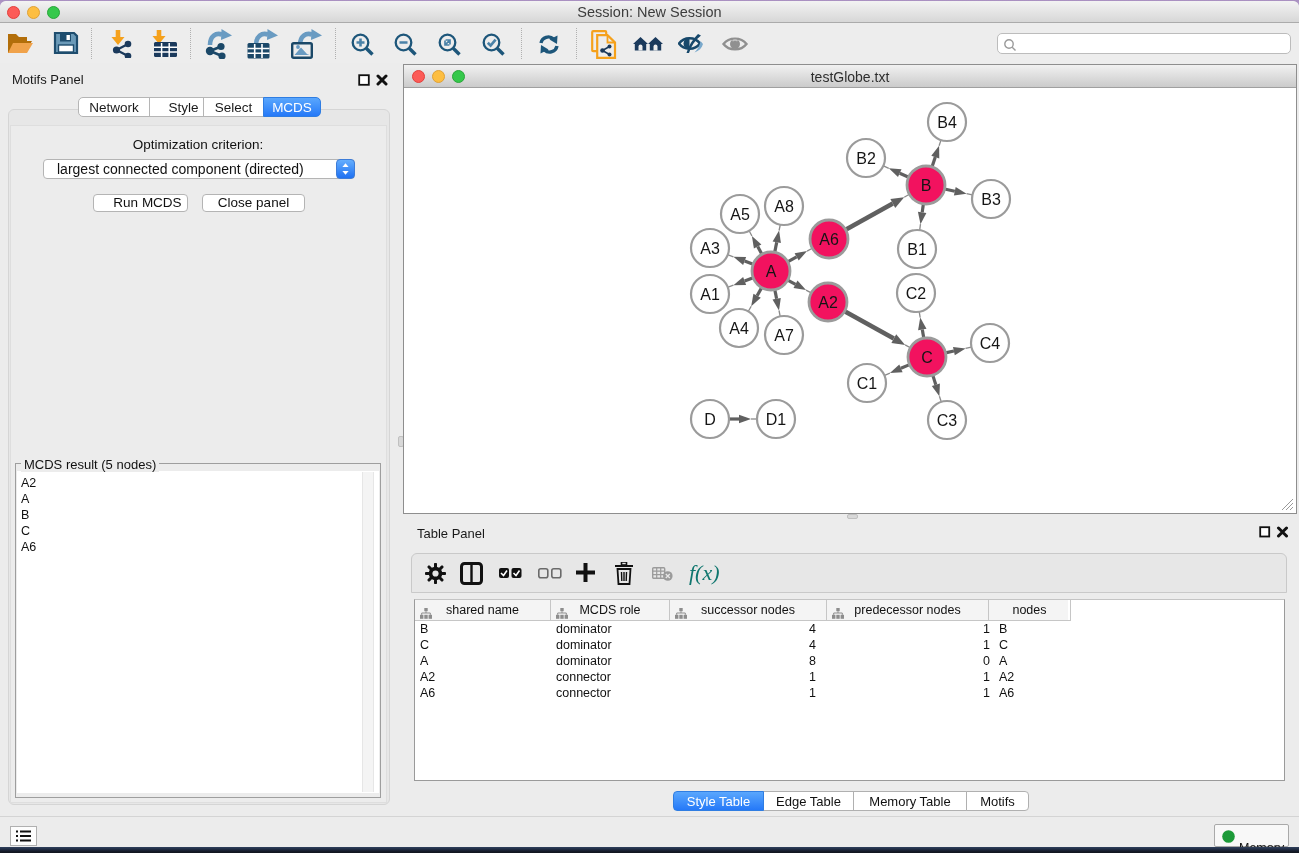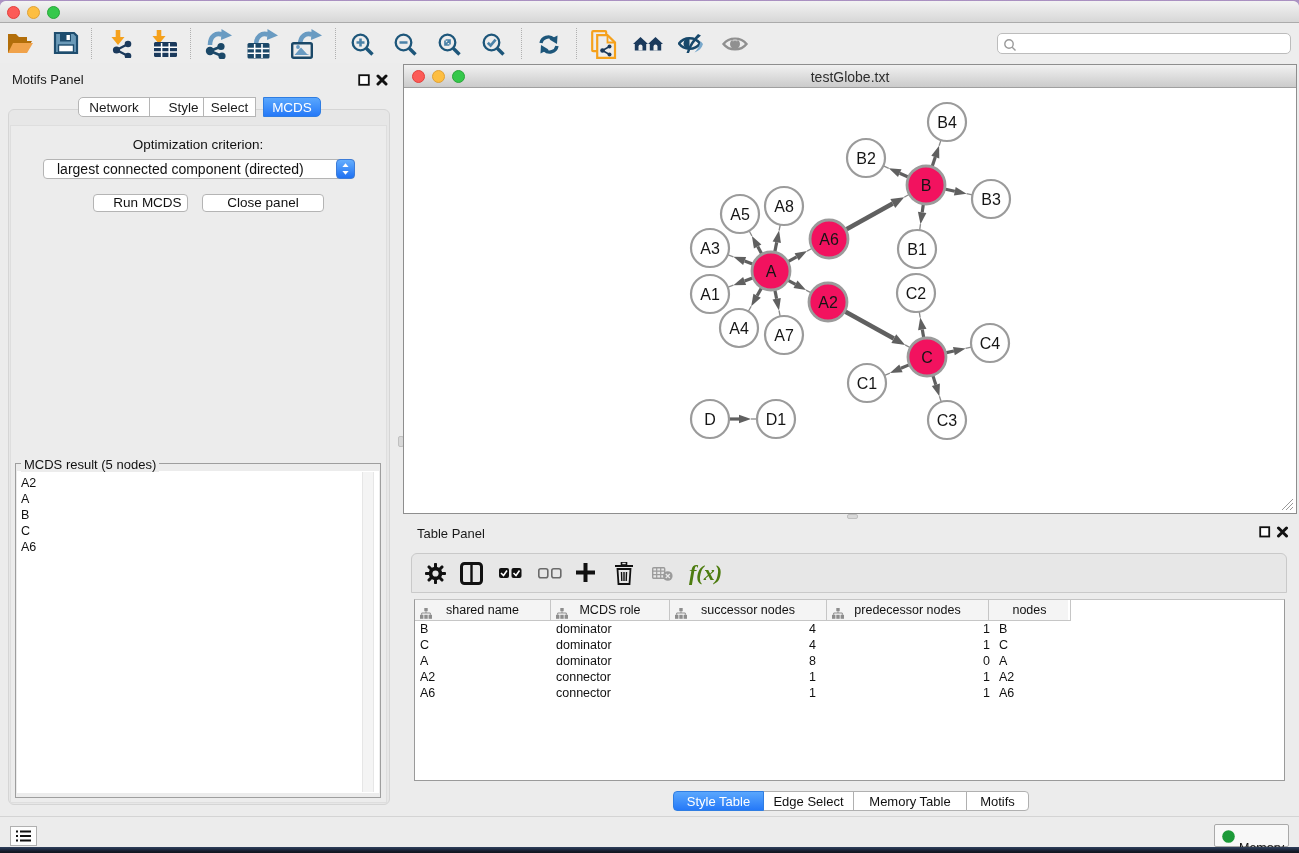--- a/index.html
+++ b/index.html
@@ -94,20 +94,21 @@
 </style>
 </head>
 <body>
 <div id="root">
 <div id="purpletop"></div>
 <div id="appwin">
   <div id="titlebar">
     <div class="tl" style="left:7px;background:#fc5b57;border:1px solid #e2403c;"></div>
     <div class="tl" style="left:27px;background:#fdbe41;border:1px solid #e0a135;"></div>
     <div class="tl" style="left:47px;background:#35c84b;border:1px solid #2aa53a;"></div>
+    <div id="titletext">Session: New Session</div>
   </div>
   <div id="toolbar">
     <svg class="tbi" style="left:6px;top:8px;" width="28" height="23" viewBox="0 0 28 23">
           <path d="M2 2 L10 2 L13 5 L21 5 L21 9 L26 9 L19 21 L2 21 Z" fill="#b26e0a"></path>
           <path d="M7 11 L27 11 L21 21 L2 21 Z" fill="#f0a24a"></path>
         </svg>
     <svg class="tbi" style="left:53px;top:7px;" width="26" height="24" viewBox="0 0 26 24">
           <path d="M2 2 L21 2 L24 5 L24 22 L2 22 Z" fill="#6b9ab8" stroke="#1e4d6e" stroke-width="2.2"></path>
           <rect x="7" y="2.5" width="11" height="8" fill="#1e4d6e"></rect>
           <rect x="13.5" y="4" width="3.4" height="5" fill="#ffffff"></rect>
@@ -220,31 +221,31 @@
     <div id="cp">
       <div id="cp-title">Motifs Panel</div>
       <svg width="30" height="12" style="position:absolute;left:358px;top:11px;" viewBox="0 0 30 12">
         <rect x="1.2" y="1.2" width="9.6" height="9.6" fill="#fff" stroke="#111" stroke-width="1.8"></rect>
         <path d="M20 2 L28 10 M28 2 L20 10" stroke="#111" stroke-width="3" stroke-linecap="round"></path>
       </svg>
       <div id="cp-border"></div>
       <div id="cp-inner"></div>
       <div class="tab" style="left:78px;width:72px;border-radius:5px 0 0 5px;">Network</div>
       <div class="tab" style="left:149px;width:69px;">Style</div>
-      <div class="tab" style="left:203px;width:53px;text-align:center;">Select</div>
+      <div class="tab" style="left:203px;width:61px;text-align:center;">Select</div>
       <div class="tab tabsel" style="left:263px;width:58px;border-radius:0 5px 5px 0;">MCDS</div>
       <div id="opt-label">Optimization criterion:</div>
       <div id="combo">largest connected component (directed)
         <div id="combo-btn"><svg width="17" height="18" viewBox="0 0 17 18">
           <path d="M8.5 3.2 L11.6 7 L5.4 7 Z" fill="#fff"></path>
           <path d="M8.5 14.8 L11.6 11 L5.4 11 Z" fill="#fff"></path>
         </svg></div>
       </div>
       <div class="btn" style="left:93px;width:95px;padding-left:14px;">Run MCDS</div>
-      <div class="btn" style="left:202px;width:122px;">Close panel</div>
+      <div class="btn" style="left:202px;width:103px;">Close panel</div>
       <div id="mcds-fieldset">
         <div id="mcds-box"></div>
         <div id="mcds-list">
           <div class="li">A2</div>
               <div class="li">A</div>
               <div class="li">B</div>
           <div class="li">C</div>
               <div class="li">A6</div>
         </div>
         <div id="mcds-scroll"></div>
@@ -420,21 +421,21 @@
               <line x1="0" y1="4" x2="18" y2="4" stroke="#111" stroke-width="2"></line>
               <path d="M2.5 7 L15.5 7 L14.5 22 L3.5 22 Z" fill="none" stroke="#111" stroke-width="1.8"></path>
               <path d="M6.5 10 L6.8 19 M11.5 10 L11.2 19 M9 10 L9 19" stroke="#111" stroke-width="1.4"></path>
             </svg>
         <svg style="position:absolute;left:240px;top:13px;" width="21" height="14" viewBox="0 0 21 14">
               <rect x="0.7" y="0.7" width="12" height="10.6" rx="1" fill="none" stroke="#9b9b9b" stroke-width="1.4"></rect>
               <path d="M0.7 4.2 L12.7 4.2 M0.7 7.7 L12.7 7.7 M4.7 1 L4.7 11 M8.7 1 L8.7 11" stroke="#9b9b9b" stroke-width="1.2"></path>
               <circle cx="15.8" cy="9" r="4.8" fill="#9b9b9b"></circle>
               <path d="M13.8 7 L17.8 11 M17.8 7 L13.8 11" stroke="#e7e7e7" stroke-width="1.3"></path>
             </svg>
-        <div style="position:absolute;left:277px;top:6px;font-family:'Liberation Serif',serif;font-style:italic;font-size:22px;color:#4d7c0f;font-weight:bold;">f(x)</div>
+        <div style="position:absolute;left:277px;top:6px;font-family:'Liberation Serif',serif;font-style:italic;font-size:22px;color:#0f766e;">f(x)</div>
       </div>
       <div id="tp-table">
         <div id="tp-header">
           <div class="hcell" style="left:0px;width:136px;"><span class="hico"><svg width="12" height="11" viewBox="0 0 12 11">
                     <g fill="#8d8d8d">
                       <rect x="4.3" y="0" width="3.4" height="3.2"></rect>
                       <rect x="0" y="6.8" width="3.4" height="4"></rect>
                       <rect x="4.3" y="6.8" width="3.4" height="4"></rect>
                       <rect x="8.6" y="6.8" width="3.4" height="4"></rect>
                     </g>
@@ -499,21 +500,21 @@
             </div>
         <div class="row" style="top:86px;">
               <span class="c1">A6</span>
               <span class="c2">connector</span>
               <span class="c3">1</span>
               <span class="c4">1</span>
               <span class="c5">A6</span>
             </div>
       </div>
       <div class="btab" style="left:277px;width:91px;background:linear-gradient(#5aa7fd,#2579f8);color:#fff;border-color:#2f7de2;border-radius:4px 0 0 4px;z-index:2;">Style Table</div>
-      <div class="btab" style="left:367px;width:91px;">Edge Select</div>
+      <div class="btab" style="left:367px;width:91px;">Edge Table</div>
       <div class="btab" style="left:457px;width:114px;">Memory Table</div>
       <div class="btab" style="left:570px;width:63px;border-radius:0 4px 4px 0;">Motifs</div>
     </div>
   </div>
   <div id="statusbar">
     <div id="listbtn">
       <svg width="15" height="12" style="position:absolute;left:5px;top:3px;" viewBox="0 0 15 12">
         <rect x="0" y="0.5" width="2" height="2" fill="#111"></rect>
             <rect x="4" y="0.5" width="11" height="2" fill="#111"></rect>
         <rect x="0" y="5" width="2" height="2" fill="#111"></rect>

